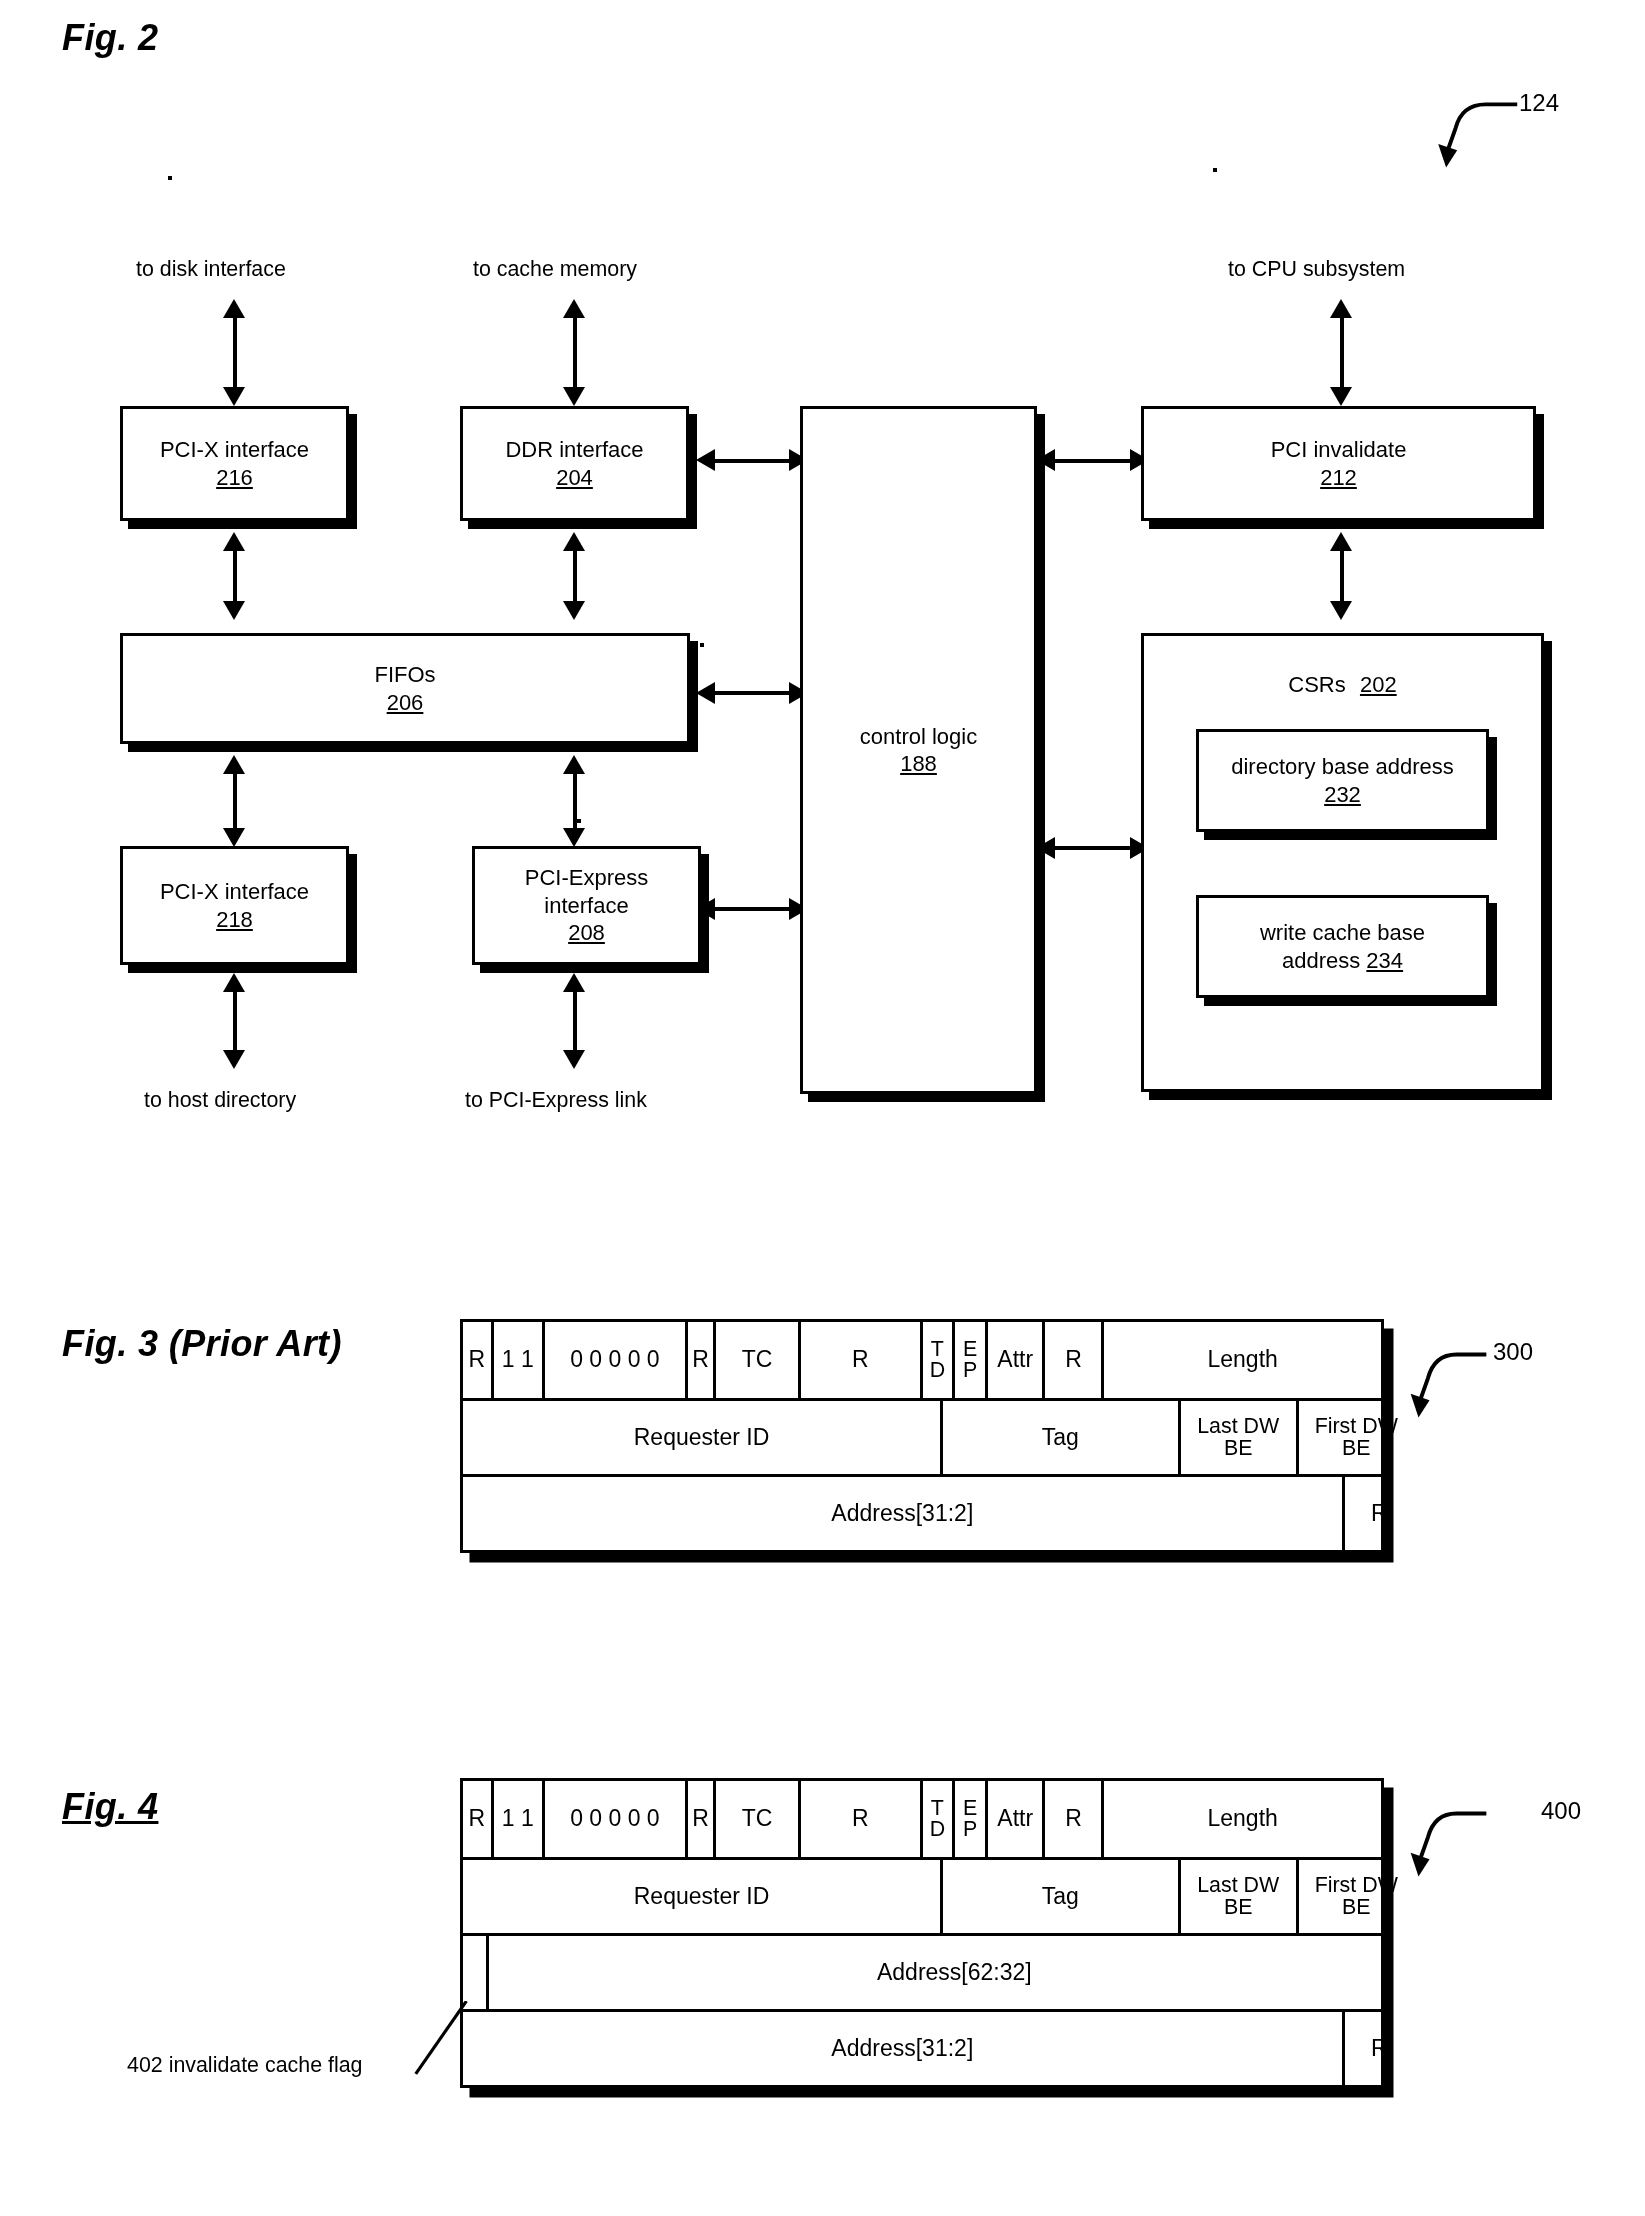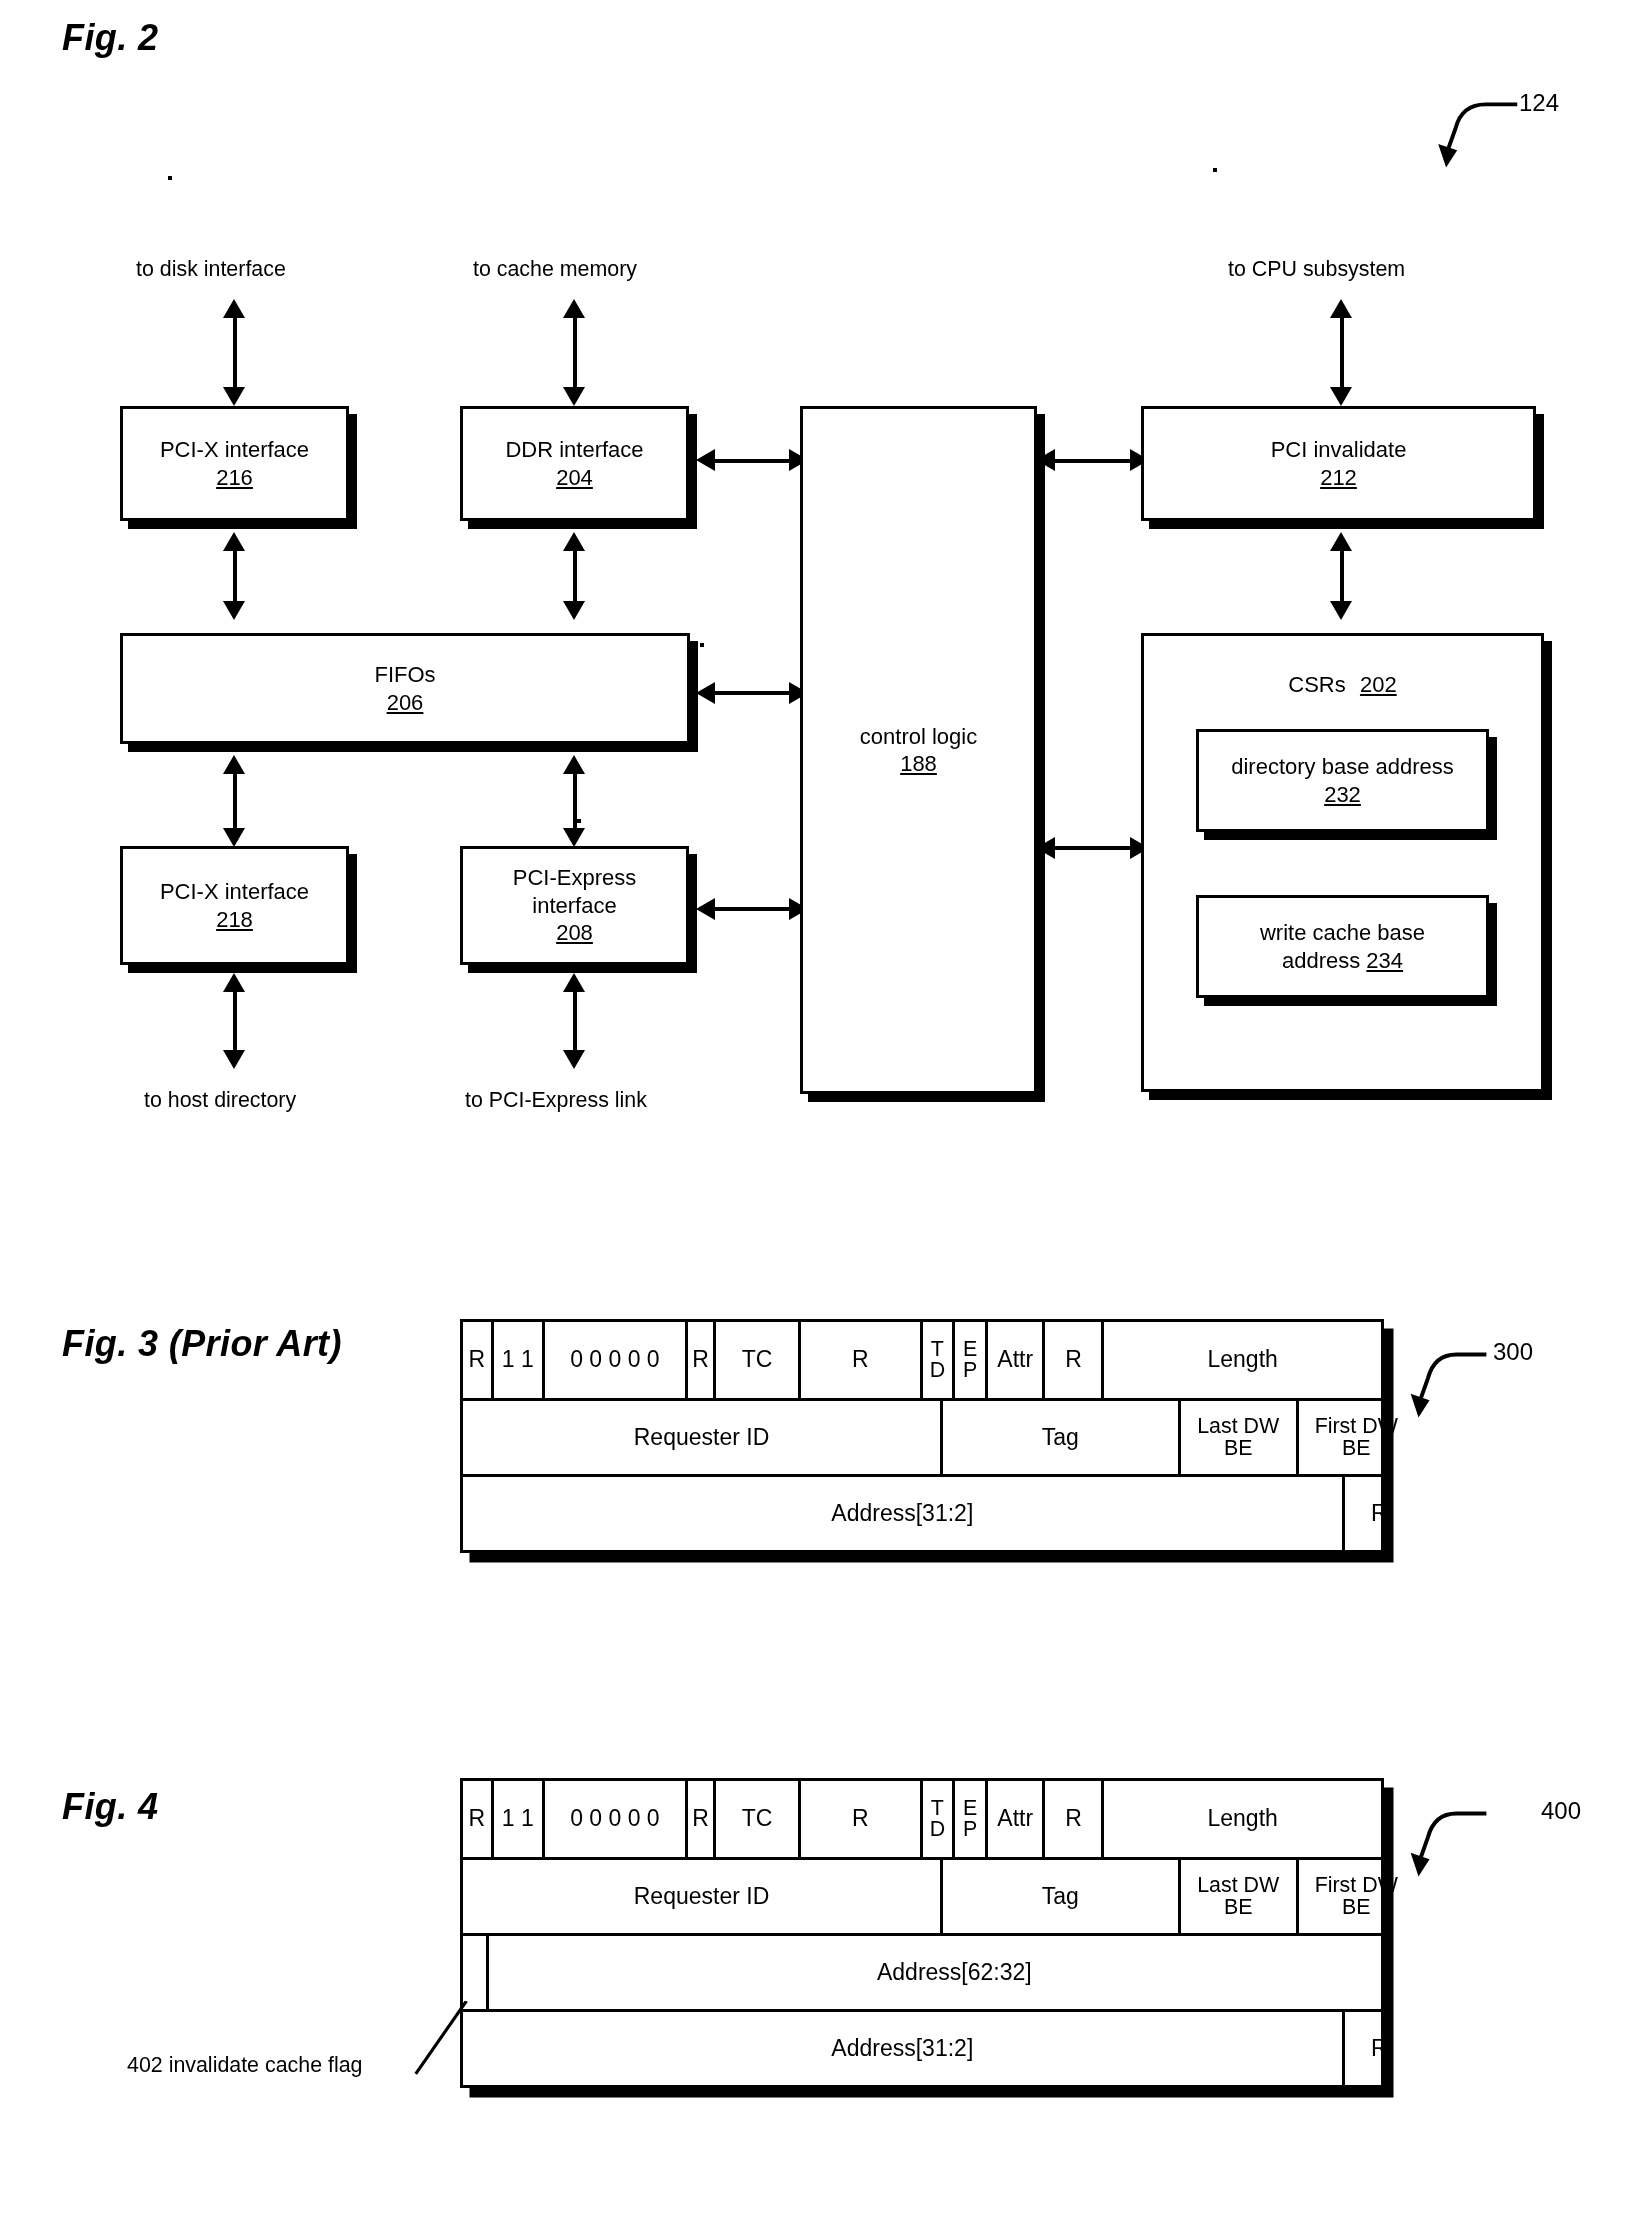--- a/index.html
+++ b/index.html
@@ -162,21 +162,21 @@
 <div class="sbox tall" style="left:800px;top:406px;width:237px;height:688px;">
   <span class="ln">control logic</span>
   <span class="ln und">188</span>
 </div>
 
 <div class="sbox" style="left:120px;top:846px;width:229px;height:119px;">
   <span class="ln">PCI-X interface</span>
   <span class="ln und">218</span>
 </div>
 
-<div class="sbox" style="left:460px;top:846px;width:229px;height:119px;">
+<div class="sbox" style="left:472px;top:846px;width:229px;height:119px;">
   <span class="ln">PCI-Express</span>
   <span class="ln">interface</span>
   <span class="ln und">208</span>
 </div>
 
 <div class="sbox" style="left:1141px;top:633px;width:403px;height:459px;justify-content:flex-start;padding-top:35px;">
   <div style="display:flex;gap:14.2px;align-items:baseline;">
     <span>CSRs</span>
     <span class="und">202</span>
   </div>
@@ -222,21 +222,21 @@
       <div class="cell" style="flex: 0 0 7.85714%;">R</div>
     </div>
   </div>
 
 <svg class="abs" style="left:1398px;top:1329px;" width="142" height="95" viewBox="0 0 180 120">
   <path d="M112,32 L74,32 Q46,32 38,62 L26,96" stroke="#000" stroke-width="5" fill="none"></path>
   <polygon points="26,112 16,82 40,90" fill="#000"></polygon>
 </svg>
 <div class="abs reflabel" style="left:1493px;top:1338px;">300</div>
 
-<div class="abs figcaption" style="left:62px;top:1786px;">Fig. 4</div>
+<div class="abs figcaption" style="left:62px;top:1786px;text-decoration:underline;">Fig. 4</div>
 
 <div class="pkt" id="fig4-table" style="left:460px;top:1778px;width:924px;">
     <div class="row" style="height: 76px;">
       <div class="cell" style="flex: 0 0 3.03571%;">R</div>
       <div class="cell" style="flex: 0 0 5.53571%;">1 1</div>
       <div class="cell" style="flex: 0 0 15.625%;">0 0 0 0 0</div>
       <div class="cell" style="flex: 0 0 3.03571%;">R</div>
       <div class="cell" style="flex: 0 0 9.28571%;">TC</div>
       <div class="cell" style="flex: 0 0 13.2143%;">R</div>
       <div class="cell stack" style="flex: 0 0 3.57143%;"><span>T</span><span>D</span></div>

